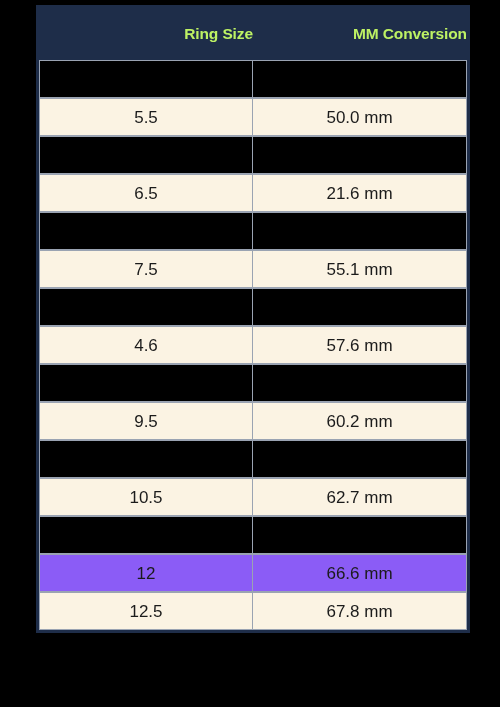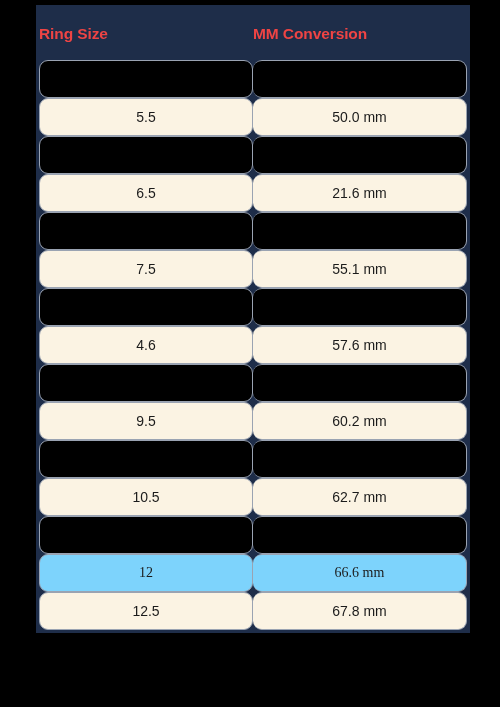--- a/index.html
+++ b/index.html
@@ -30,46 +30,45 @@
     background: #1e2d49;
     border: 3px solid #1e2d49;
   }
 
   #ring-size-table col.col-size { width: 214px; }
   #ring-size-table col.col-mm   { width: 214px; }
 
   thead th {
     height: 52px;
     background: #1e2d49;
-    color: #ef4444;
+    color: #bef264;
     font-size: 15.5px;
     font-weight: bold;
     letter-spacing: -0.1px;
-    text-align: left;
+    text-align: right;
     vertical-align: middle;
     border: none;
   }
 
   tbody td {
     height: 38px;
     text-align: center;
     vertical-align: middle;
-    font-size: 14px;
+    font-size: 17px;
     color: #1b1b1b;
     border-top: 1px solid #9aa3b2;
     border-bottom: 1px solid #9aa3b2;
     border-right: 1px solid #9aa3b2;
     line-height: 1;
-    border-radius: 9px;
   }
 
   tbody td.cell-first { border-left: 1px solid #9aa3b2; }
 
   tbody tr.row-cream td { background: #fbf3e3; }
-  tbody tr.row-plain td { background: #7dd3fc; font-family: Liberation Serif, serif; }
+  tbody tr.row-plain td { background: #8b5cf6; }
   tbody tr.row-blank td { background: #000000; color: #000000; border-top-color:#9aa3b2; border-bottom-color:#9aa3b2; }
 </style>
 </head>
 <body>
 
 <div id="page">
 
   <table id="ring-size-table">
     <colgroup>
       <col class="col-size">

